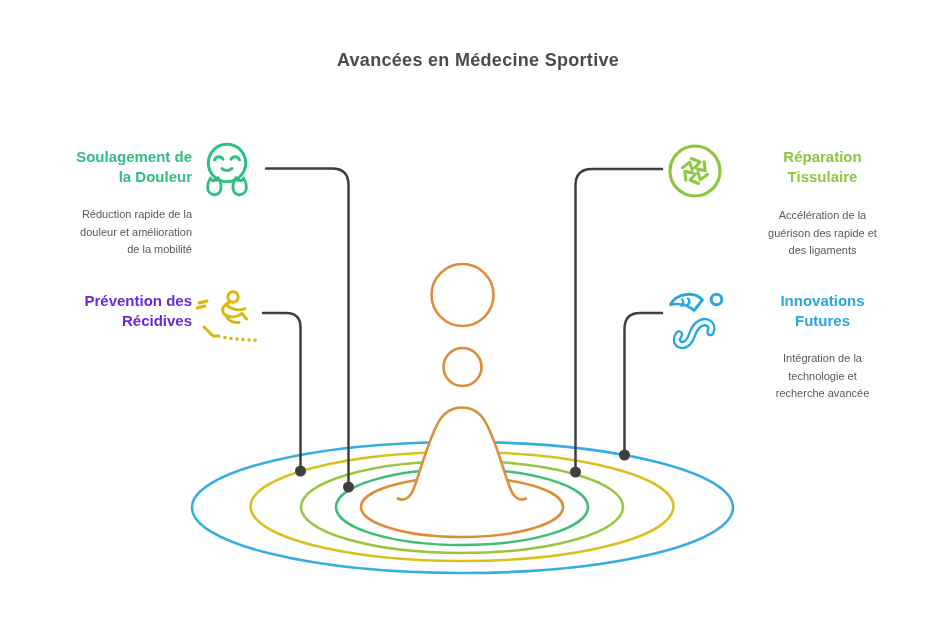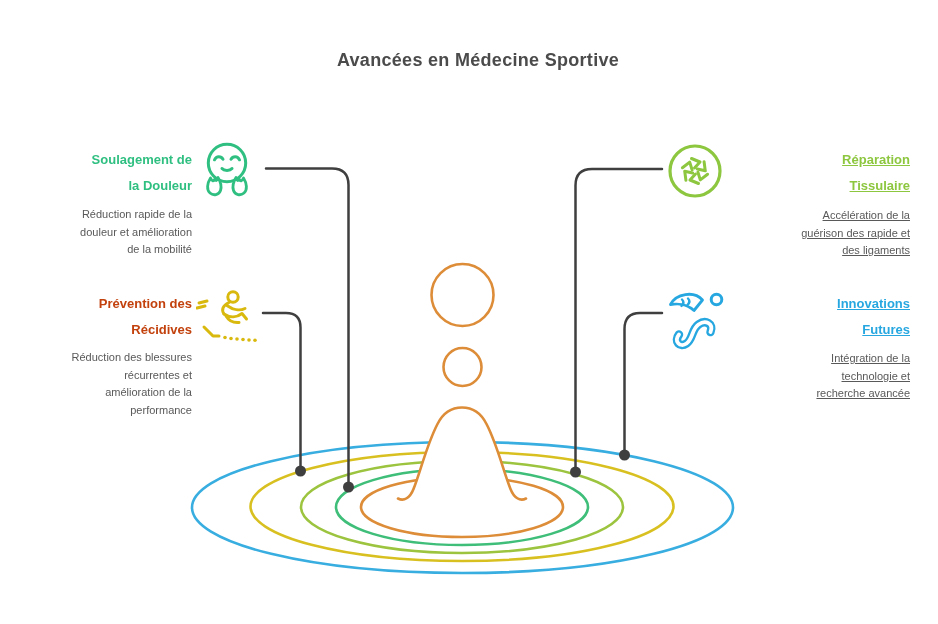--- a/index.html
+++ b/index.html
@@ -6,29 +6,29 @@
   .canvas{
     position:relative;width:938px;height:624px;background:#ffffff;
     font-family:"Liberation Sans","DejaVu Sans",sans-serif;overflow:hidden;
   }
   .abs{position:absolute;}
   .title{
     left:18px;top:47px;width:920px;text-align:center;
     font-size:18px;line-height:26px;font-weight:bold;color:#4b4b4b;letter-spacing:.3px;
   }
   .heading{
-    font-size:13px;line-height:26px;font-weight:bold;white-space:pre-line;
+    font-size:15px;line-height:20px;font-weight:bold;white-space:pre-line;
   }
   .body-text{
     font-size:11px;line-height:17.5px;color:#595959;white-space:pre-line;
   }
   .align-right{text-align:right;}
-  .align-left{text-align:right;text-decoration:underline;}
+  .align-left{text-align:center;}
   .c-green{color:#2fbf81;}
-  .c-yellow{color:#c2410c;}
+  .c-yellow{color:#6d28d9;}
   .c-lime{color:#8dc63f;}
   .c-blue{color:#27a7e0;}
   .left-col{left:14px;width:178px;}
   .right-col{left:735px;width:175px;}
   svg{display:block;}
 </style>
 </head>
 <body>
 
 <div class="canvas">
@@ -81,24 +81,20 @@
       <path d="M 20,26.5 C 22,29 28,29 30,26.5"></path>
       <path d="M 8.5,36 C 5,41.5 4.5,48 8,51 C 11.5,54 17,53 18.5,48.5 C 19.8,44.5 18.5,39.5 16,35.5
                C 15,38.5 14.2,39.5 12.8,37.2 C 11.6,39.8 10.2,39.5 8.5,36 Z" fill="#ffffff" stroke-width="2.8"></path>
       <path d="M 41.5,36 C 45,41.5 45.5,48 42,51 C 38.5,54 33,53 31.5,48.5 C 30.2,44.5 31.5,39.5 34,35.5
                C 35,38.5 35.8,39.5 37.2,37.2 C 38.4,39.8 39.8,39.5 41.5,36 Z" fill="#ffffff" stroke-width="2.8"></path>
     </g>
   </svg>
 
   <div class="abs heading align-right c-yellow left-col" style="top:291px">Prévention des
 Récidives</div>
-  <div class="abs body-text align-right left-col" style="top:349px">Réduction des blessures
-récurrentes et
-amélioration de la
-performance</div>
   <svg class="abs" style="left:196px;top:290px" width="68" height="56" viewBox="0 0 68 56">
     <g fill="none" stroke="#d9b90e" stroke-width="3" stroke-linecap="round" stroke-linejoin="round">
       <path d="M 3,13 L 11,11"></path>
       <path d="M 1,18 L 9,16"></path>
       <circle cx="37" cy="7" r="5.2"></circle>
       <path d="M 33,12.5 C 27,15.5 25,19.5 28,24"></path>
       <path d="M 31,15.5 C 37,20 44,21 49,18.5"></path>
       <path d="M 28,24 C 34,28 41,27.5 46,23.5 L 50.5,29"></path>
       <path d="M 30,26 C 33,31 38,33 43,32.5"></path>
       <path d="M 8,37 L 17,46 L 23,46"></path>

